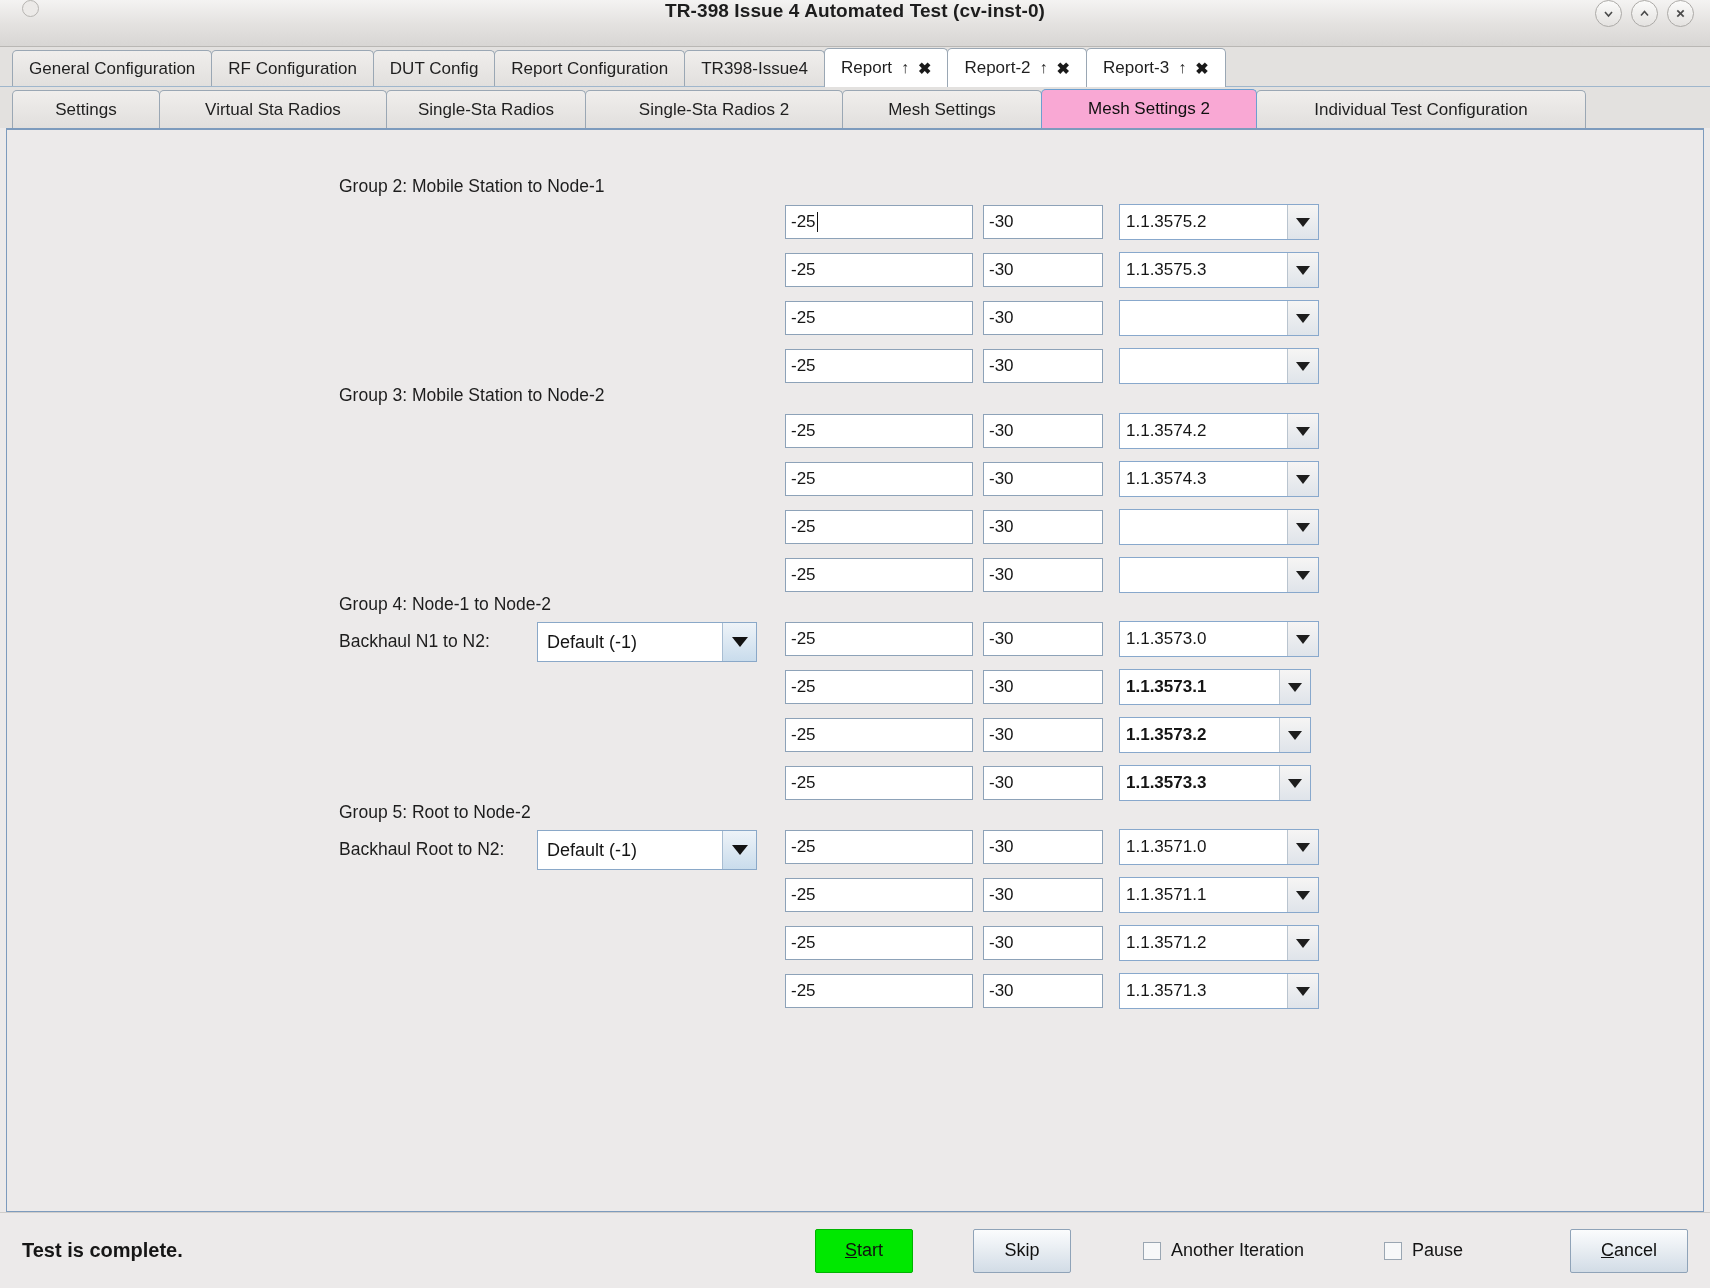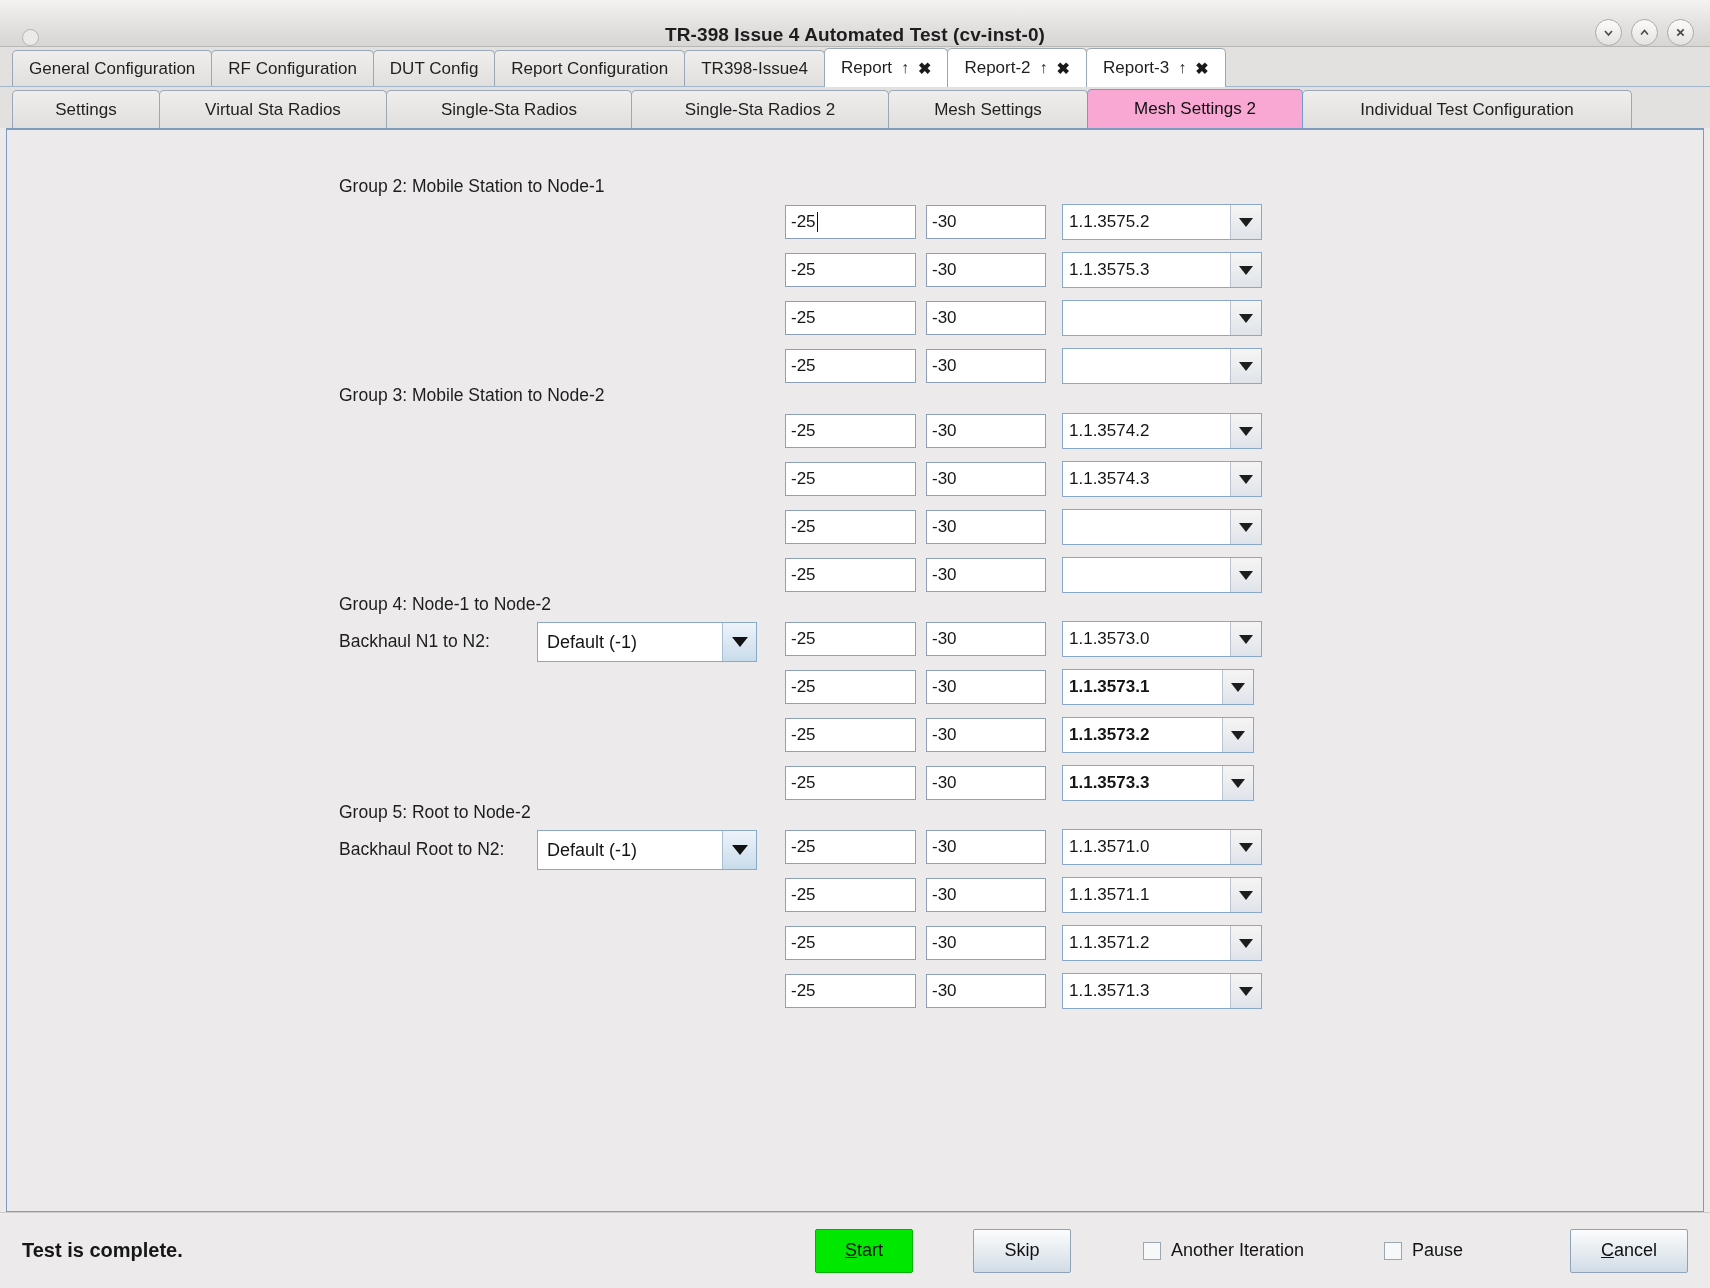--- a/index.html
+++ b/index.html
@@ -17,21 +17,21 @@
     width: 1710px; height: 1288px;
     background: #eceaea;
     display: flex; flex-direction: column;
   }
 
   
   #titlebar {
     height: 47px; flex: 0 0 47px;
     background: linear-gradient(to bottom, #f4f3f2 0%, #e3e1df 55%, #d8d6d4 100%);
     border-bottom: 1px solid #b9b7b4;
-    display: flex; align-items: flex-end;
+    display: flex; align-items: flex-start;
     position: relative;
     gap: 19px;
   }
   #titlebar .tb-left { width: 60px; display: flex; align-items: center; justify-content: center; }
   .tb-dot {
     width: 17px; height: 17px; border-radius: 50%;
     border: 1px solid #b6b4b1; background: #eceae8;
   }
   #title-text {
     position: absolute; left: 0; right: 0; text-align: center;
@@ -154,21 +154,21 @@
 
   .tf {
     height: 34px;
     background: #ffffff;
     border: 1px solid #8da2b8;
     font-size: 17px; color: #151515;
     padding: 0 5px;
     display: flex; align-items: center;
     font-family: "Liberation Sans", sans-serif;
   }
-  .tf.rssi24 { width: 131px; }
+  .tf.rssi24 { width: 188px; }
   .tf.rssi5  { width: 120px; margin-left: 10px; }
 
   .caret {
     display:inline-block; width:1px; height:20px;
     background:#111; margin-left:1px;
   }
 
   .combo {
     height: 36px;
     margin-left: 16px;
@@ -335,21 +335,21 @@
     </div>
   </div>
 
   <div id="tabrow2">
     <div class="tab2" style="width:148px">
       <span>Settings</span>
     </div>
     <div class="tab2" style="width:228px">
       <span>Virtual Sta Radios</span>
     </div>
-    <div class="tab2" style="width:246px">
+    <div class="tab2" style="width:200px">
       <span>Single-Sta Radios</span>
     </div>
     <div class="tab2" style="width:258px">
       <span>Single-Sta Radios 2</span>
     </div>
     <div class="tab2" style="width:200px">
       <span>Mesh Settings</span>
     </div>
     <div class="tab2 active" style="width:216px">
       <span>Mesh Settings 2</span>

